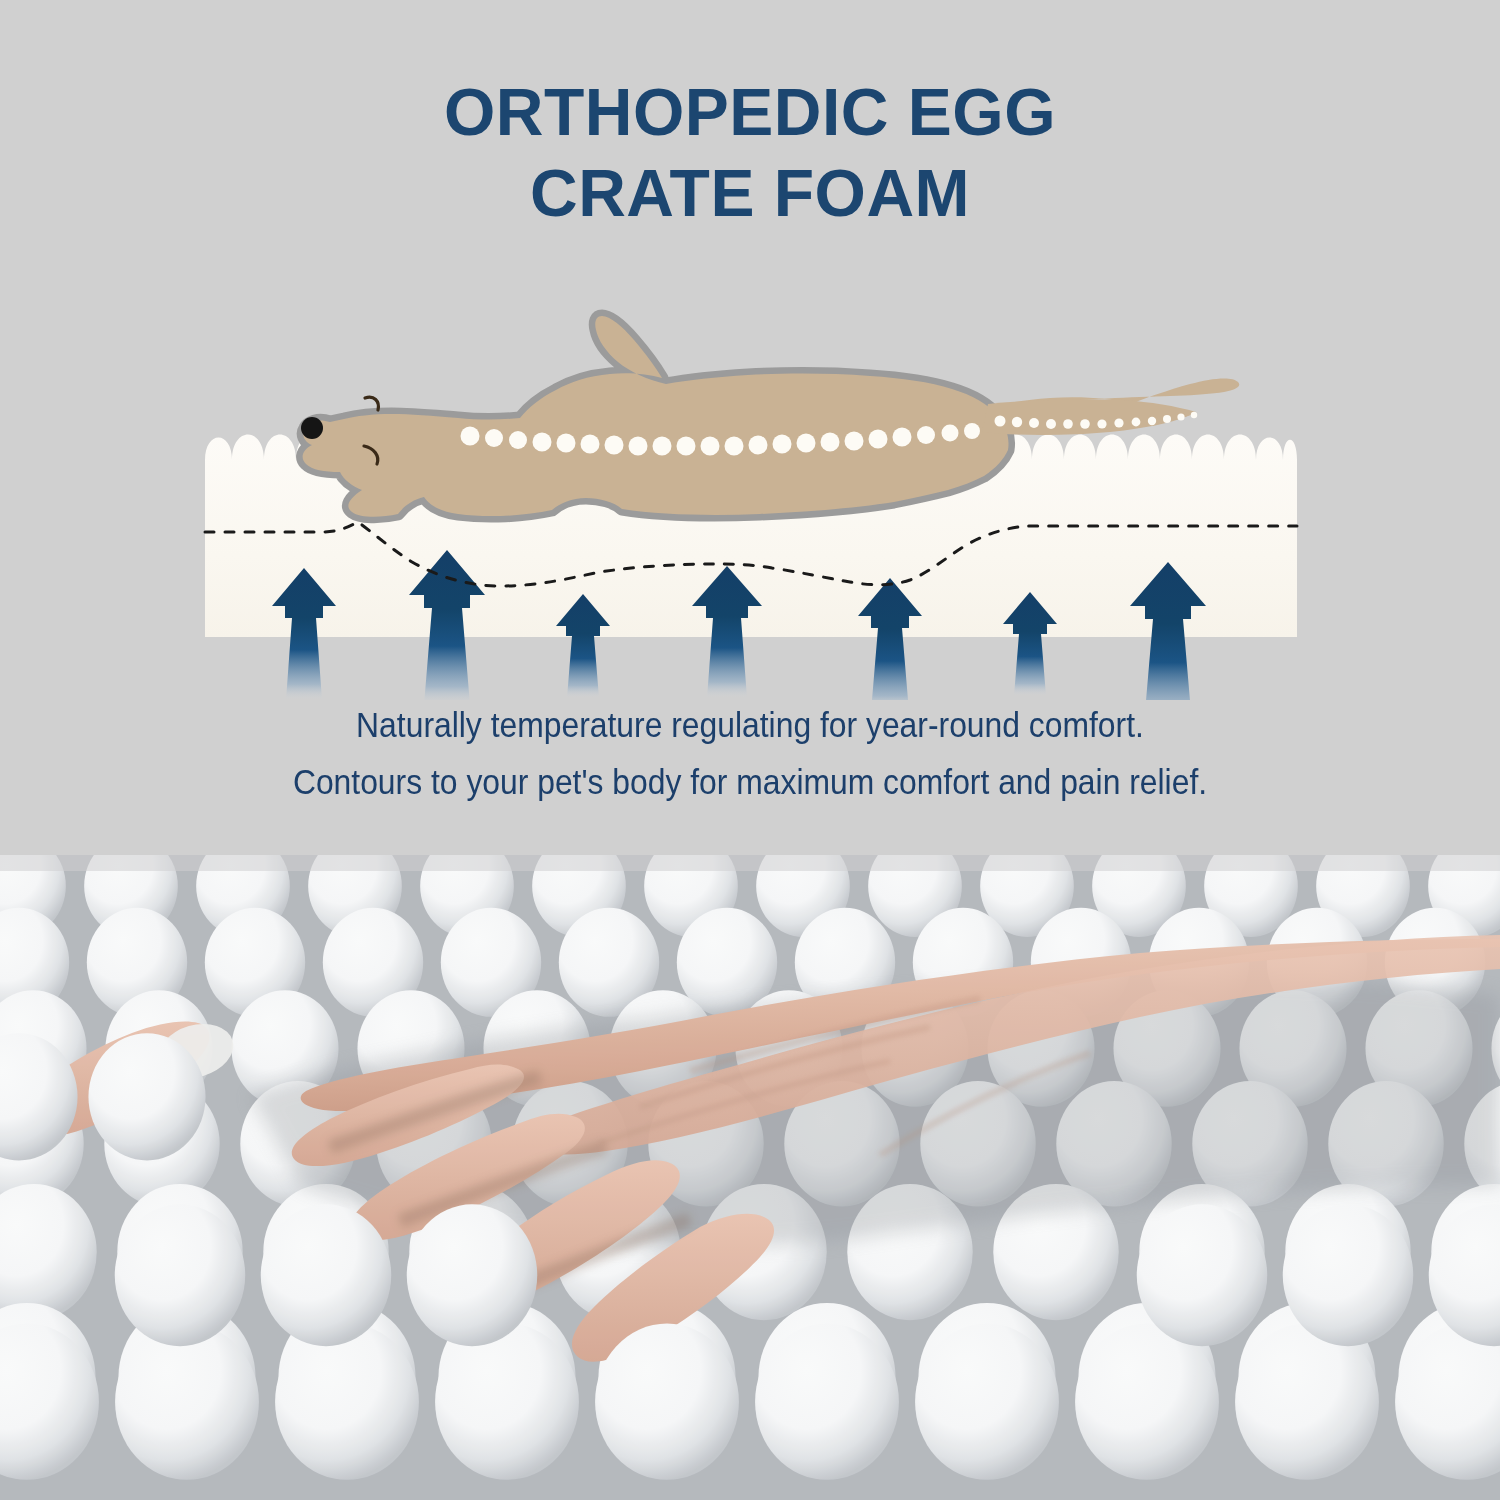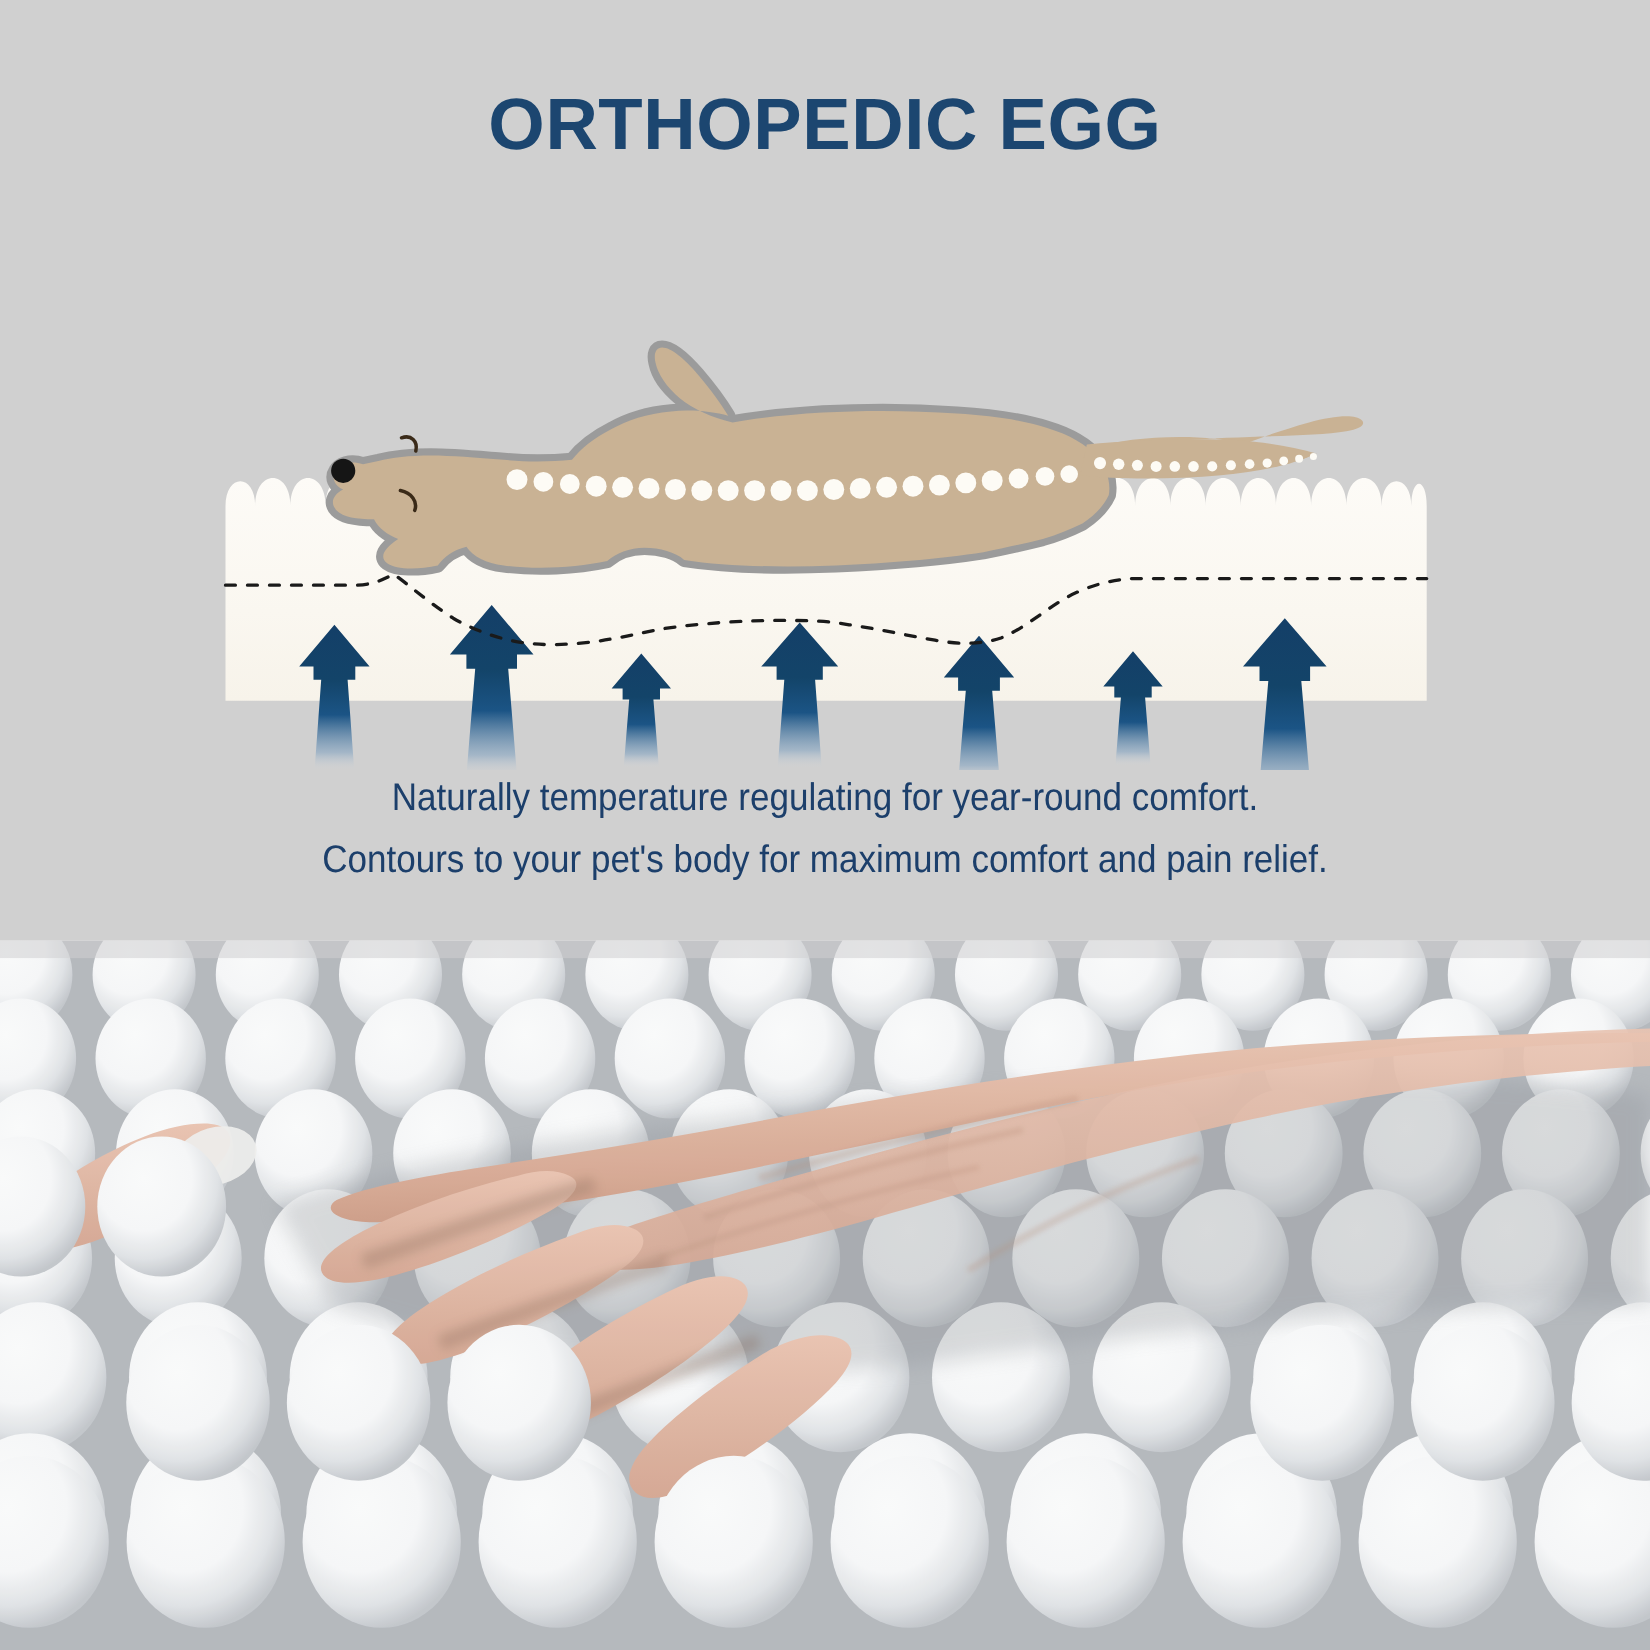--- a/index.html
+++ b/index.html
@@ -68,20 +68,21 @@
 </style>
 </head>
 <body>
 
 <div id="page">
 
   <div id="top-panel">
 
     <h1 id="headline">
       <span>ORTHOPEDIC EGG</span>
+      <span class="l2">CRATE FOAM</span>
     </h1>
 
     <div id="illustration">
       <svg viewBox="0 0 1500 400" xmlns="http://www.w3.org/2000/svg">
         <defs>
 
           <linearGradient id="arrGrad" x1="0" y1="0" x2="0" y2="1">
             <stop offset="0%" stop-color="#143f68"></stop>
             <stop offset="38%" stop-color="#134469"></stop>
             <stop offset="62%" stop-color="#1b5485"></stop>

